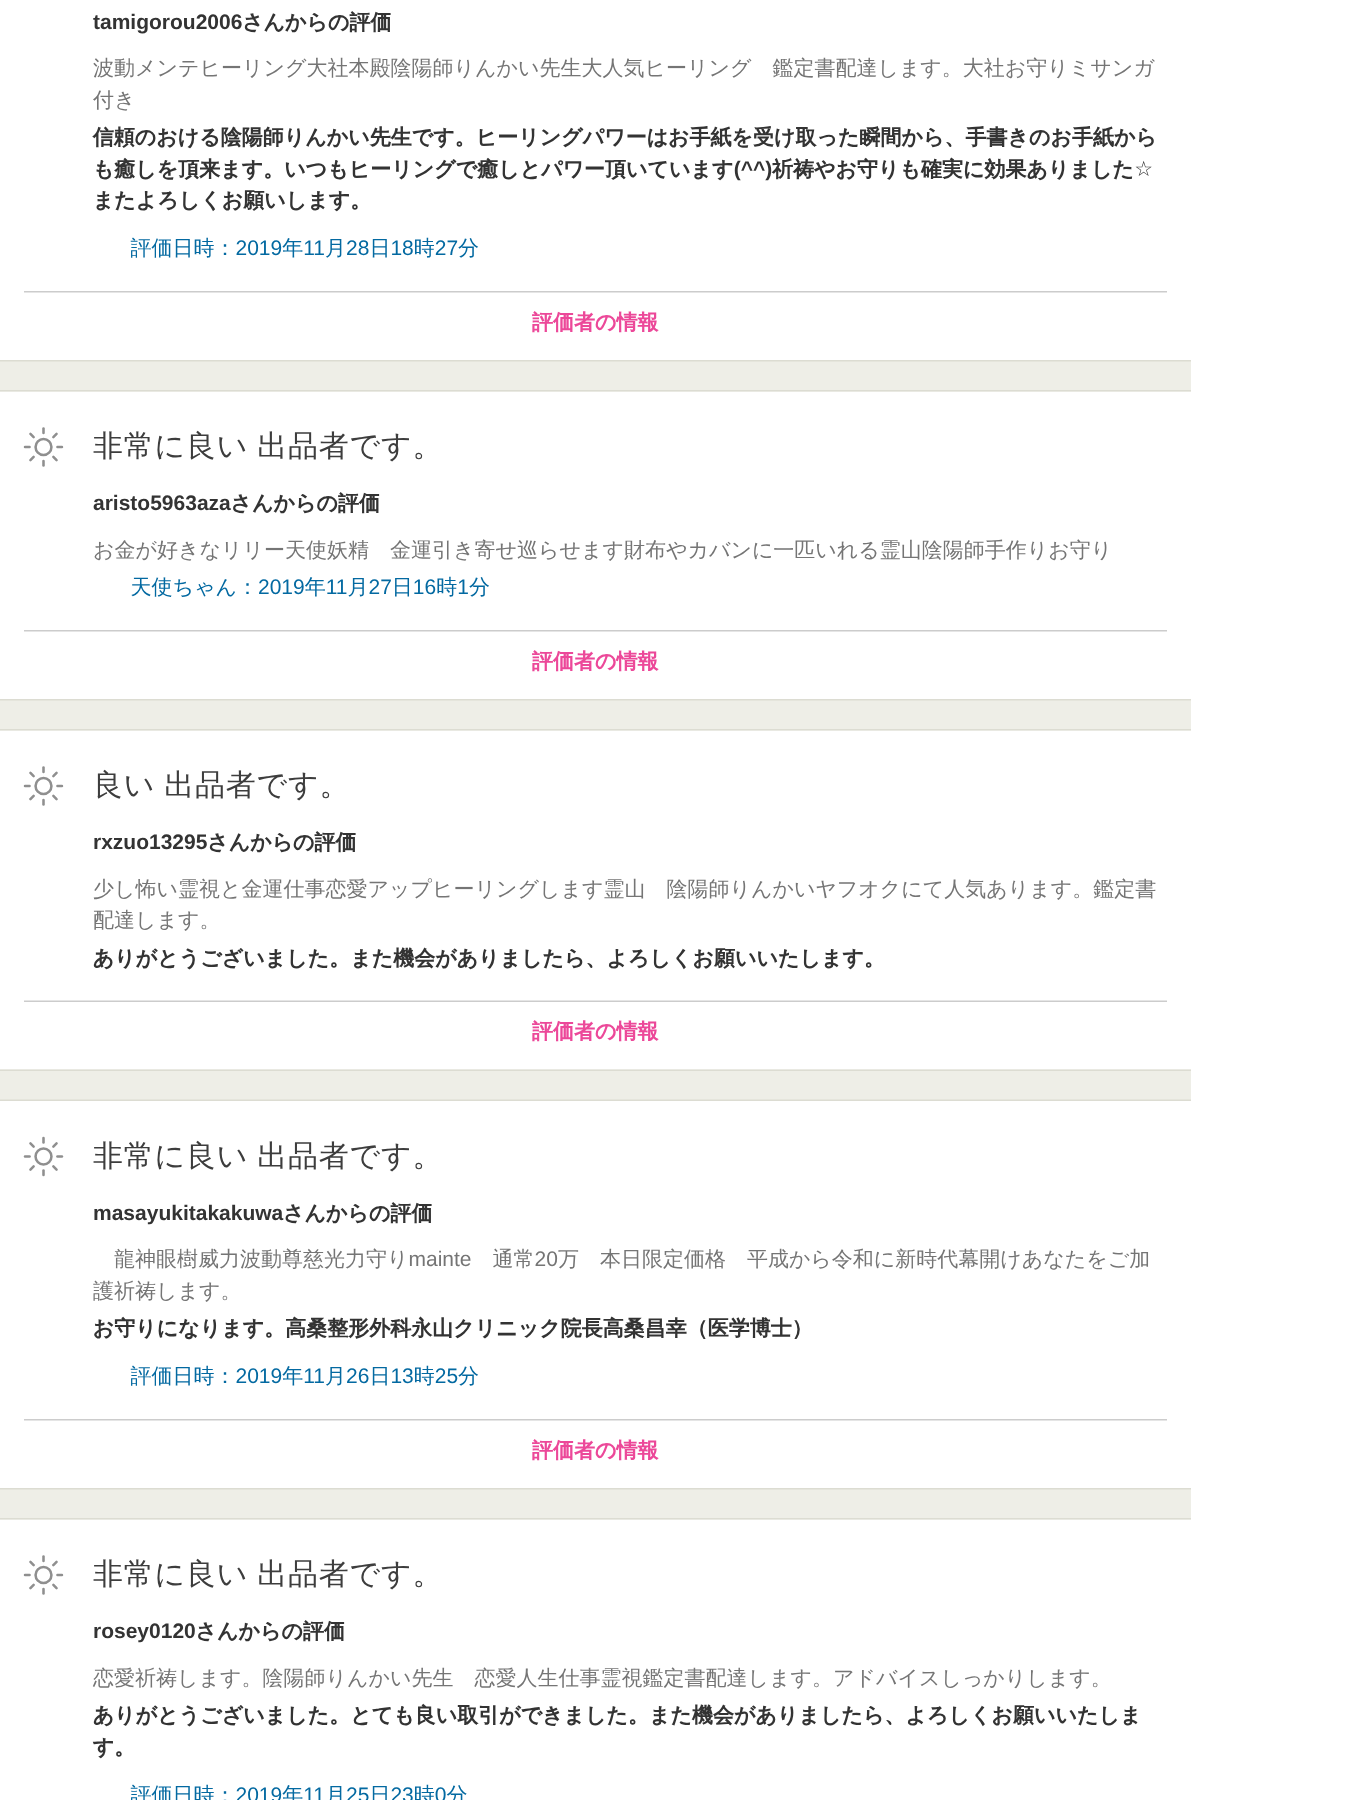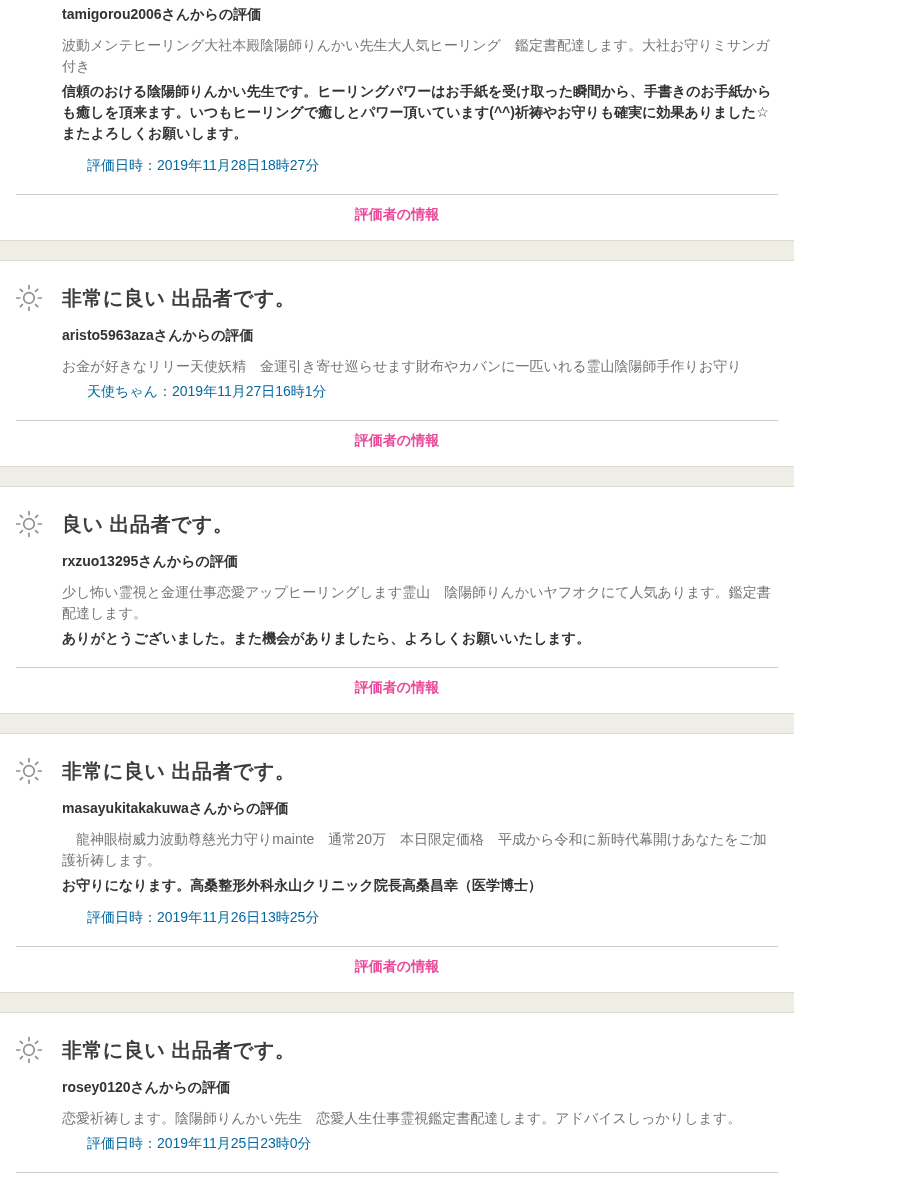--- a/index.html
+++ b/index.html
@@ -28,21 +28,20 @@
     width: 30px;
     height: 30px;
     margin-right: 18px;
     flex: 0 0 auto;
   }
   .rating-label {
     font-size: 20px;
     line-height: 28px;
     color: #3d3d3d;
     letter-spacing: 0.5px;
-    font-weight: bold;
   }
 
   .review-body { padding: 12px 16px 0 62px; }
   .review-body.first { padding-top: 4px; }
 
   .username   { font-weight: 700; color: #333333; margin-bottom: 10px; }
   .item-title { color: #757575; margin-bottom: 4px; cursor: pointer; }
   .comment    { font-weight: 700; color: #333333; margin-bottom: 11px; }
   .date       { color: #0369a1; padding-left: 25px; }
 
@@ -183,18 +182,19 @@
             <line x1="8.42" y1="8.42" x2="6.3" y2="6.3"></line>
           <line x1="15" y1="5.7" x2="15" y2="2.7"></line>
             <line x1="21.58" y1="8.42" x2="23.7" y2="6.3"></line>
         </g>
       </svg>
       <span class="rating-label">非常に良い 出品者です。</span>
     </div>
     <div class="review-body">
       <p class="username">rosey0120さんからの評価</p>
       <p class="item-title">恋愛祈祷します。陰陽師りんかい先生　恋愛人生仕事霊視鑑定書配達します。アドバイスしっかりします。</p>
+      <p class="comment">ありがとうございました。とても良い取引ができました。また機会がありましたら、よろしくお願いいたします。</p>
       <p class="date">評価日時：2019年11月25日23時0分</p>
     </div>
     <hr class="divider">
   </section>
 
 </div>
 
 </body></html>

